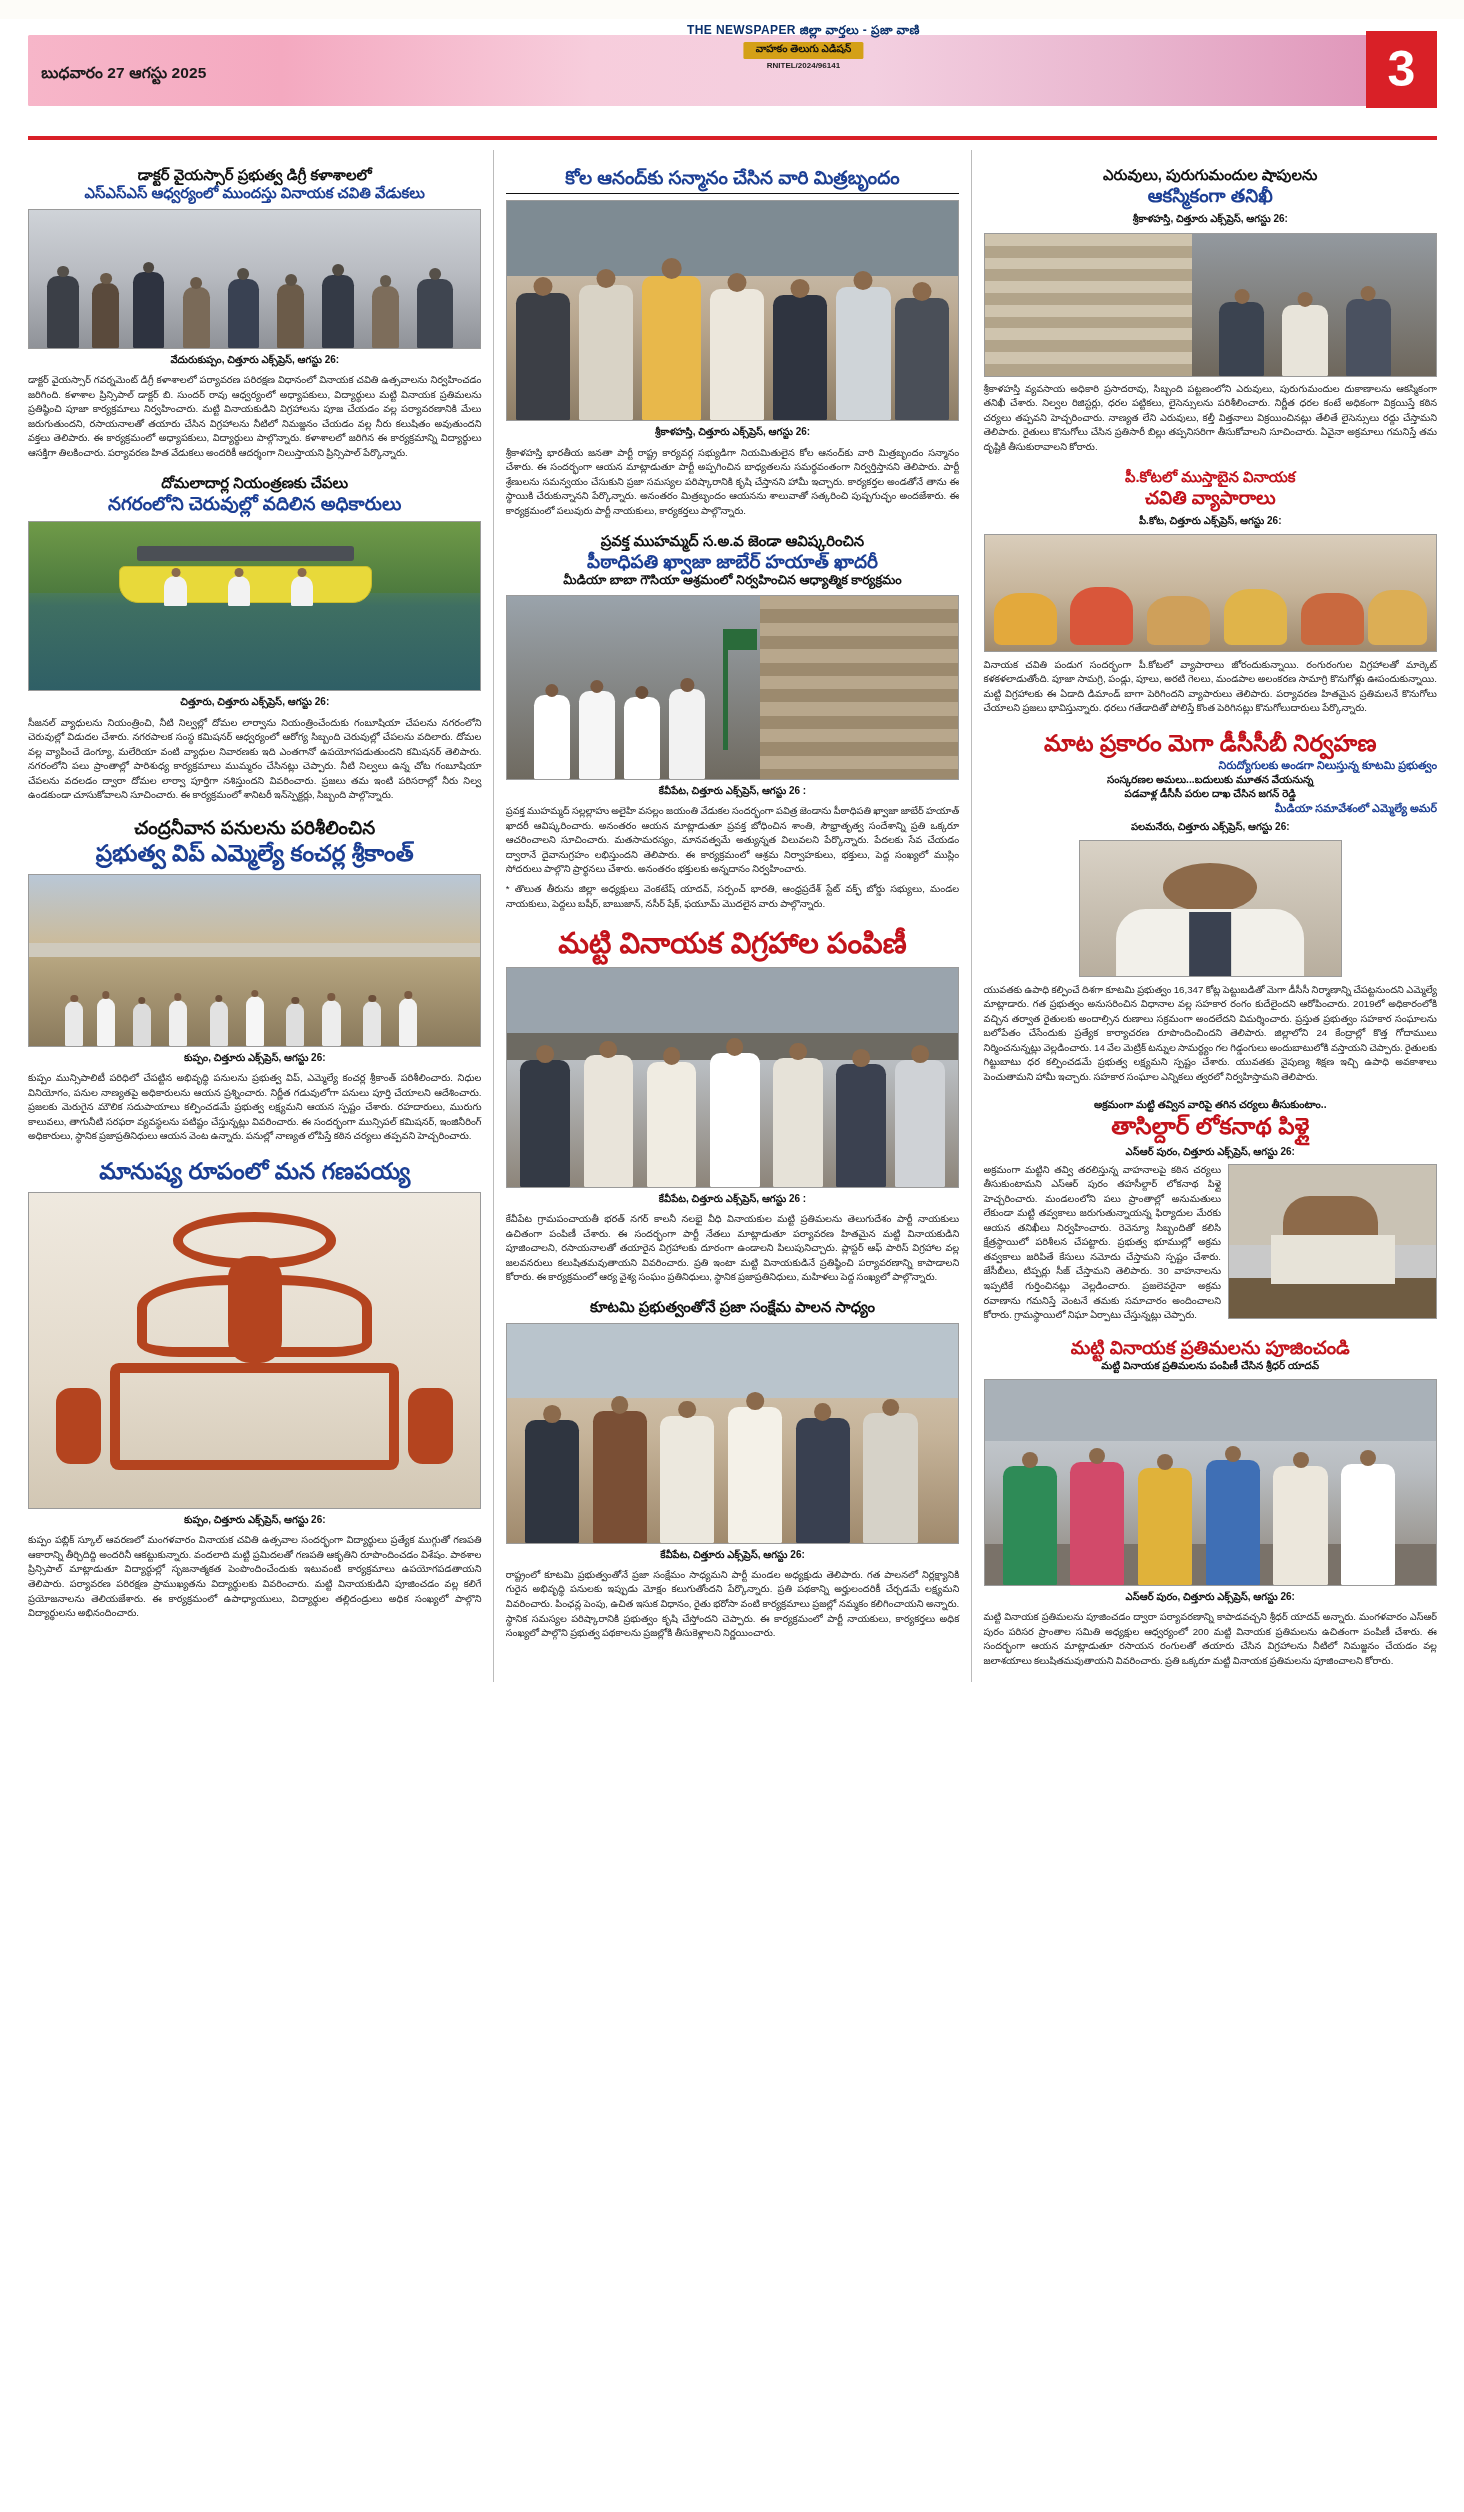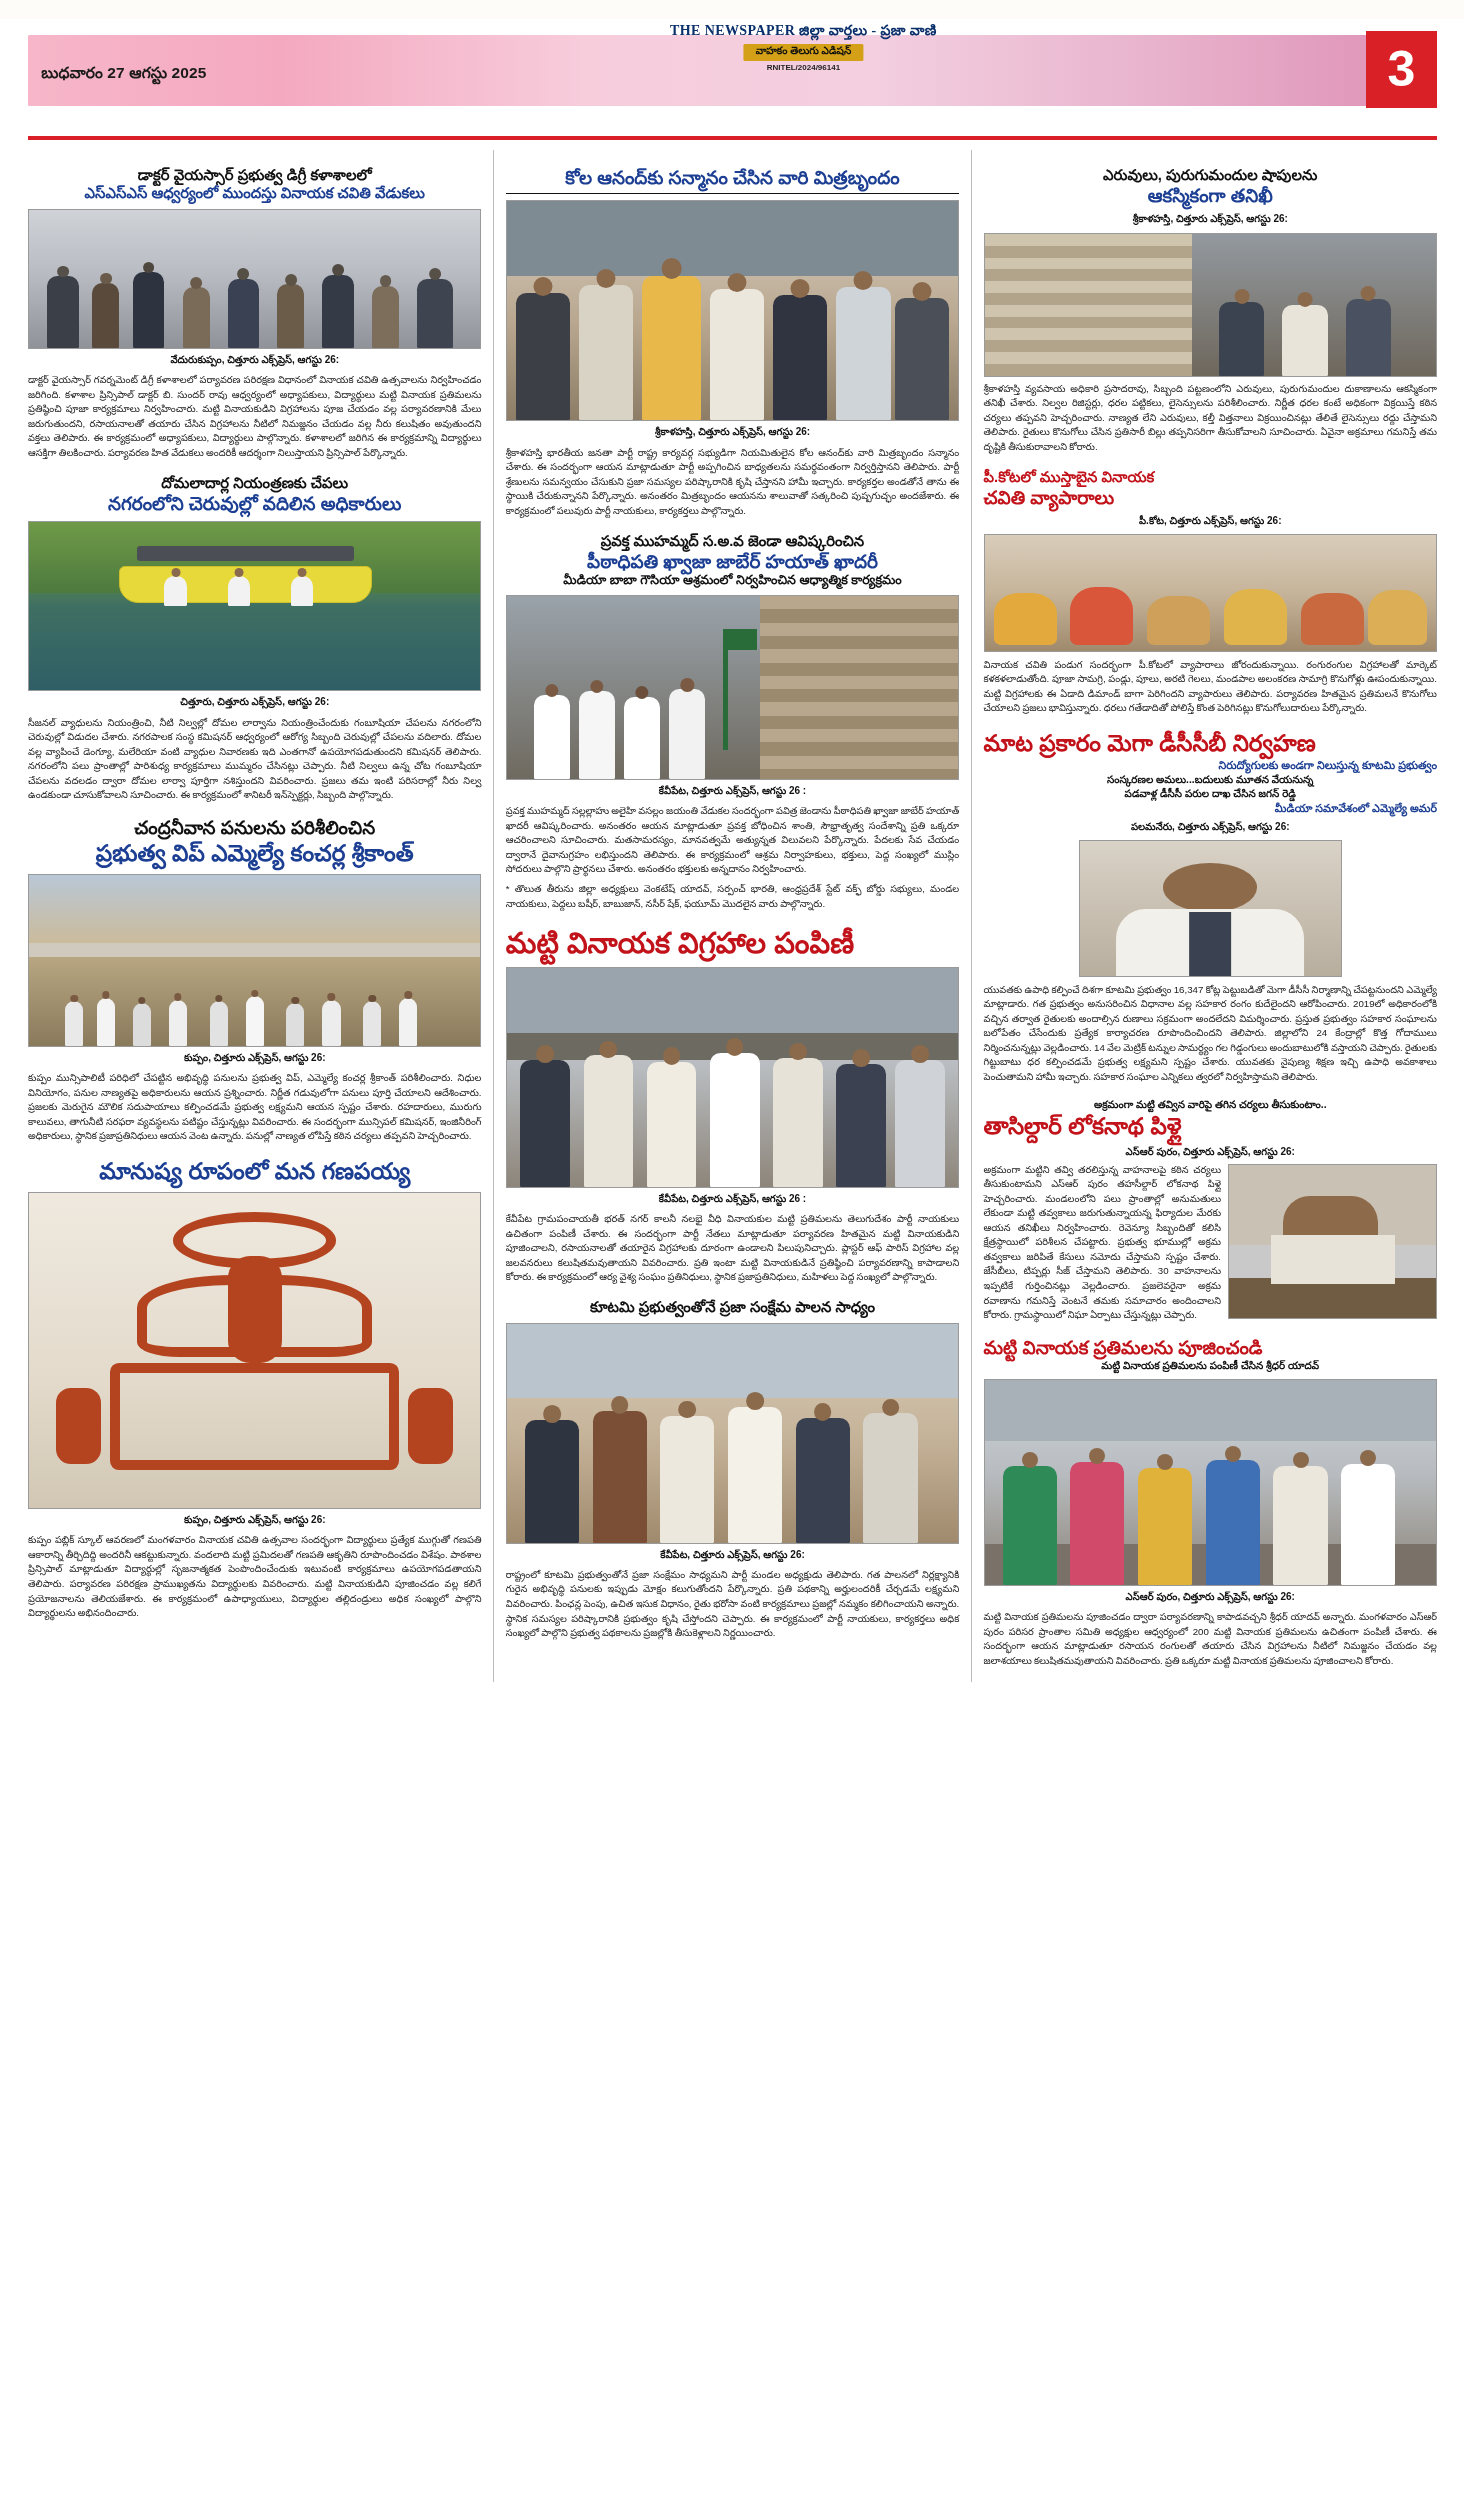--- a/index.html
+++ b/index.html
@@ -44,21 +44,21 @@
   .mh-title-wrap {
     position:absolute;
     left:50%;
     transform:translateX(-38%);
     top:4.4px;
     z-index:3;
     text-align:center;
     width:591px;
   }
   .mh-kicker {
-    font-size:14px; color:#0a2f6b; font-weight:bold; letter-spacing:0.4px;font-family:Liberation Serif, serif;
+    font-size:12px; color:#0a2f6b; font-weight:bold; letter-spacing:0.4px;
   }
   .mh-title {
     font-size:46px;
     font-weight:bold;
     color:#0a2f6b;
     line-height:1.05;
     text-shadow:0.7px 0.7px 0 #7a93c0;
     white-space:nowrap;
   }
   .mh-ribbon {
@@ -97,21 +97,21 @@
   .col-sep {
     width:0.7px; background:#bbb; align-self:stretch;
   }
   
   .art { margin-bottom:13.3px; }
   .hdr-blue {
     color:#1c3f94; font-weight:bold; text-align:center;
     line-height:1.25;
   }
   .hdr-red {
-    color:#c2131b; font-weight:bold; 
+    color:#c2131b; font-weight:bold; text-align:center;
     line-height:1.25;
   }
   .hdr-black {
     color:#111; font-weight:bold; text-align:center; line-height:1.25;
   }
   .h-xs { font-size:12.6px; }
   .h-sm { font-size:14.8px; }
   .h-md { font-size:18.5px; }
   .h-lg { font-size:23px; }
   .h-xl { font-size:29px; }

